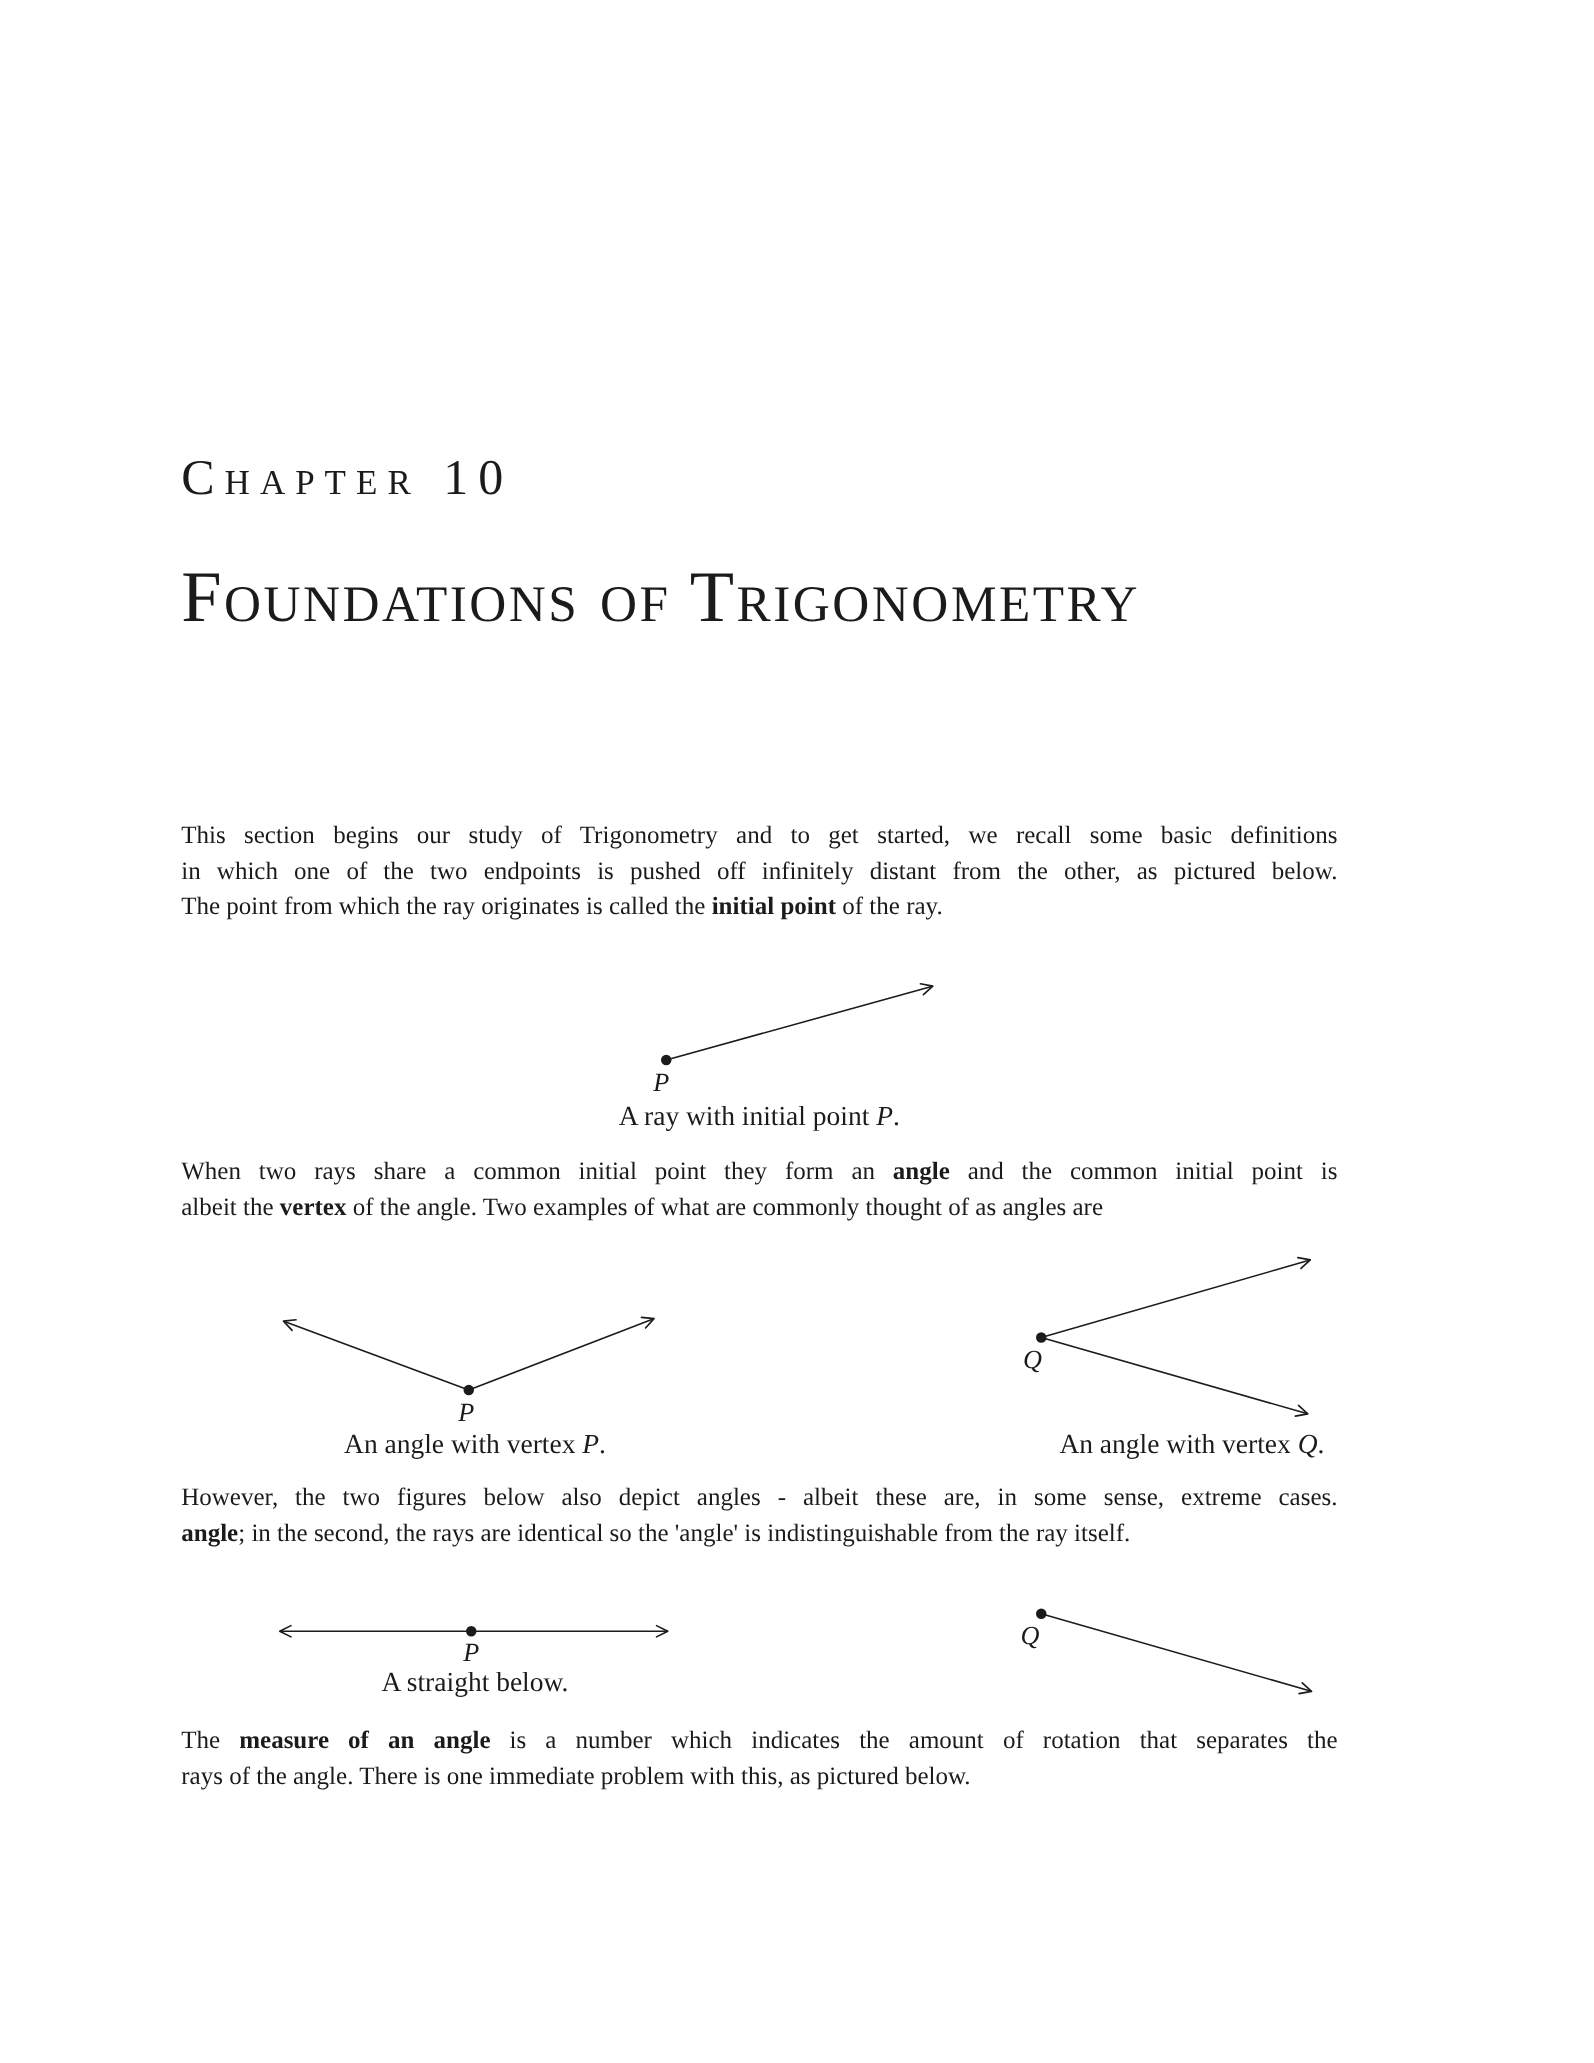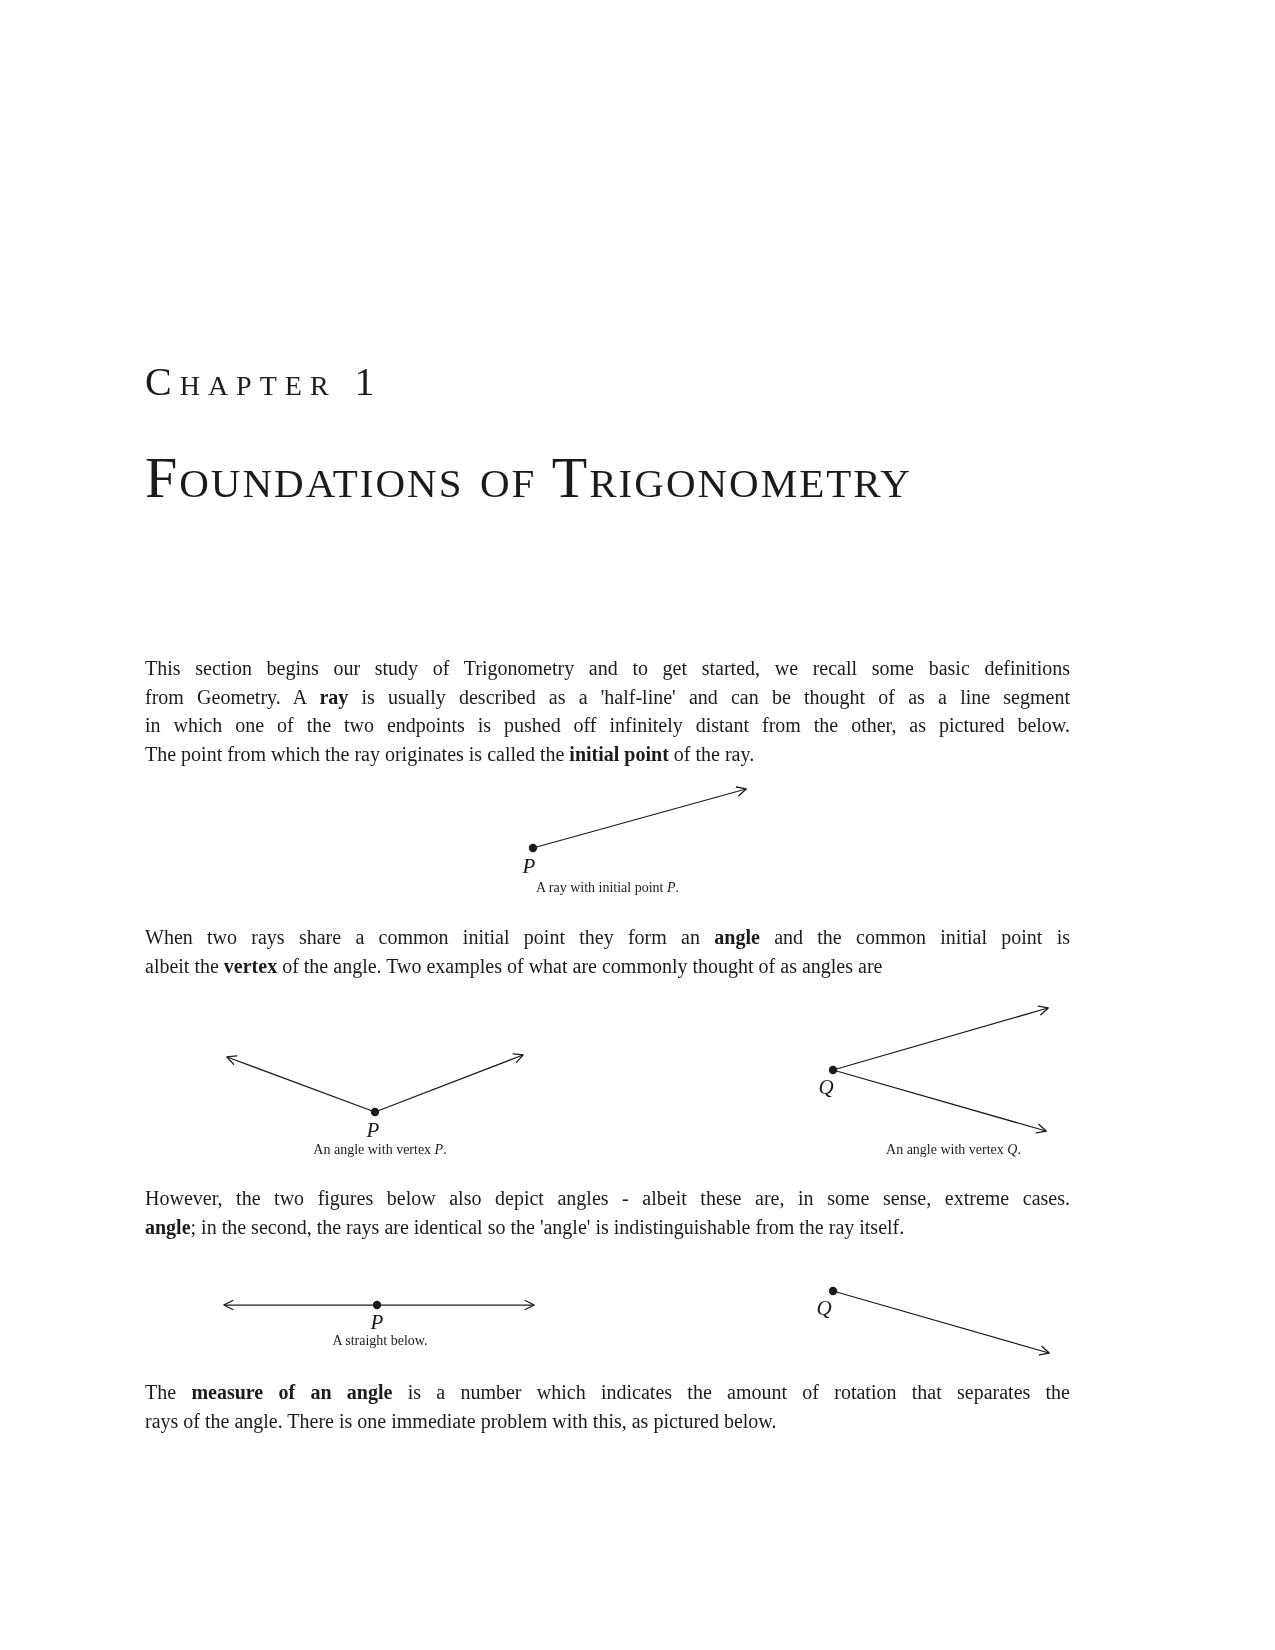--- a/index.html
+++ b/index.html
@@ -31,40 +31,39 @@
   .para{
     position:absolute;left:145px;width:925px;
     font-size:20px;line-height:28.6px;
   }
   .pline{text-align:justify;text-align-last:justify;}
   .pline-last{text-align-last:left;}
   .b{font-weight:bold;}
   .i{font-style:italic;}
   .caption{
     position:absolute;
-    font-size:14px;line-height:1.2;text-align:center;
+    font-size:22px;line-height:1.2;text-align:center;
   }
   .pt-label{
     position:absolute;width:28px;text-align:center;
     font-size:21px;line-height:1;font-style:italic;
   }
   .figs{position:absolute;left:0;top:0;pointer-events:none;}
 </style>
 </head>
 <body>
 
 <div class="page">
 
-  <div class="chapter-label">Chapter 1</div>
+  <div class="chapter-label">Chapter 10</div>
   <div class="chapter-title">Foundations of Trigonometry</div>
 
 
   <div class="para" style="top:654px">
       <div class="pline"><span>This section begins our study of Trigonometry and to get started, we recall some basic definitions</span></div>
-      <div class="pline"><span>from Geometry.  A </span><span class="b">ray</span><span> is usually described as a 'half-line' and can be thought of as a line segment</span></div>
       <div class="pline"><span>in which one of the two endpoints is pushed off infinitely distant from the other, as pictured below.</span></div>
       <div class="pline pline-last"><span>The point from which the ray originates is called the </span><span class="b">initial point</span><span> of the ray.</span></div>
     </div>
   <div class="para" style="top:923px">
       <div class="pline"><span>When two rays share a common initial point they form an </span><span class="b">angle</span><span> and the common initial point is</span></div>
       <div class="pline pline-last"><span>albeit the </span><span class="b">vertex</span><span> of the angle.  Two examples of what are commonly thought of as angles are</span></div>
     </div>
   <div class="para" style="top:1184px">
       <div class="pline"><span>However, the two figures below also depict angles - albeit these are, in some sense, extreme cases.</span></div>
       <div class="pline pline-last"><span class="b">angle</span><span>; in the second, the rays are identical so the 'angle' is indistinguishable from the ray itself.</span></div>

